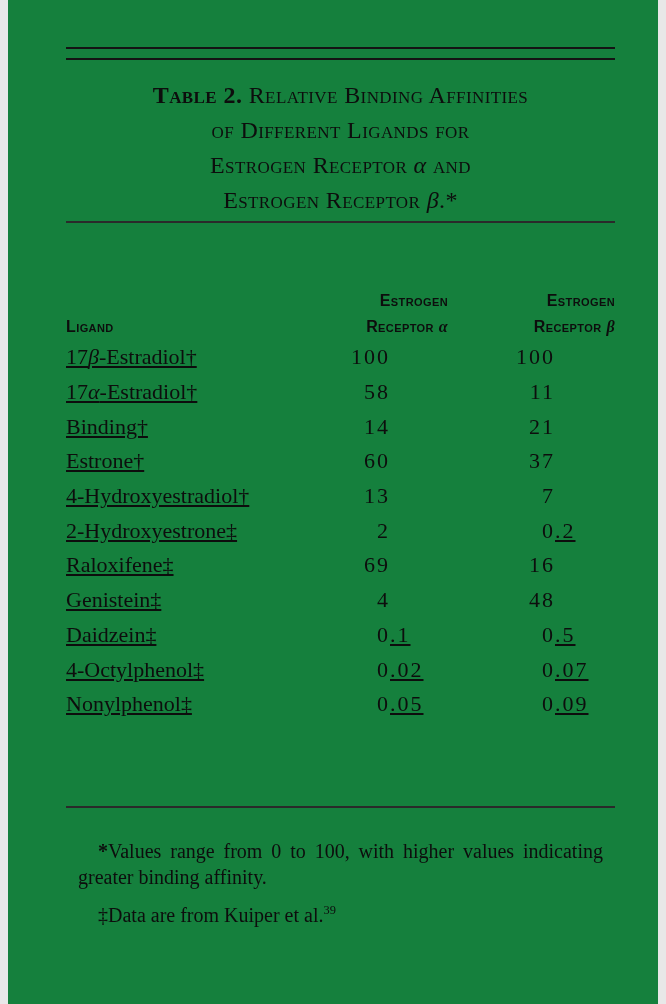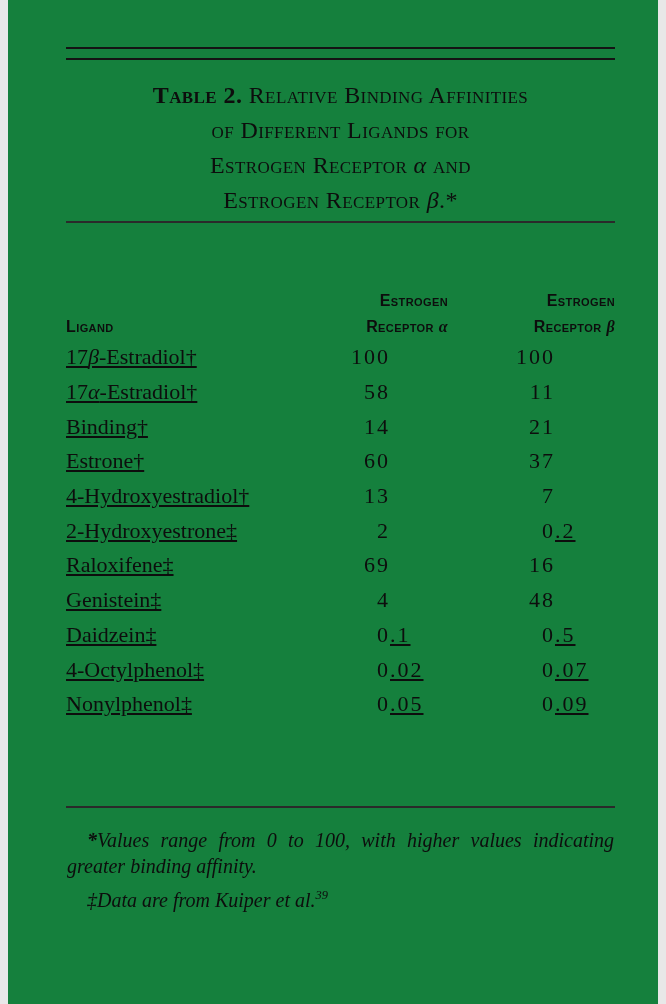--- a/index.html
+++ b/index.html
@@ -61,21 +61,21 @@
   .gk{
     font-variant:normal;
     font-style:italic;
     font-family:"Liberation Serif", serif;
   }
   
   .footnotes{
     position:absolute;left:58px;top:826px;width:549px;
     font-size:20px;line-height:26px;
   }
-  .footnotes p{margin:1px;text-indent:20px;font-style:italic;}
+  .footnotes p{margin:12px;text-indent:20px;}
   .footnotes p.fn-star{text-align:justify;}
   .footnotes p.fn-dagger{margin-top:12px;}
   .footnotes p.fn-ddagger{margin-top:8px;}
   .fn-marker-bold{font-weight:bold;}
   sup{font-size:0.62em;line-height:0;}
 </style>
 </head>
 <body>
 
 <div class="page">

